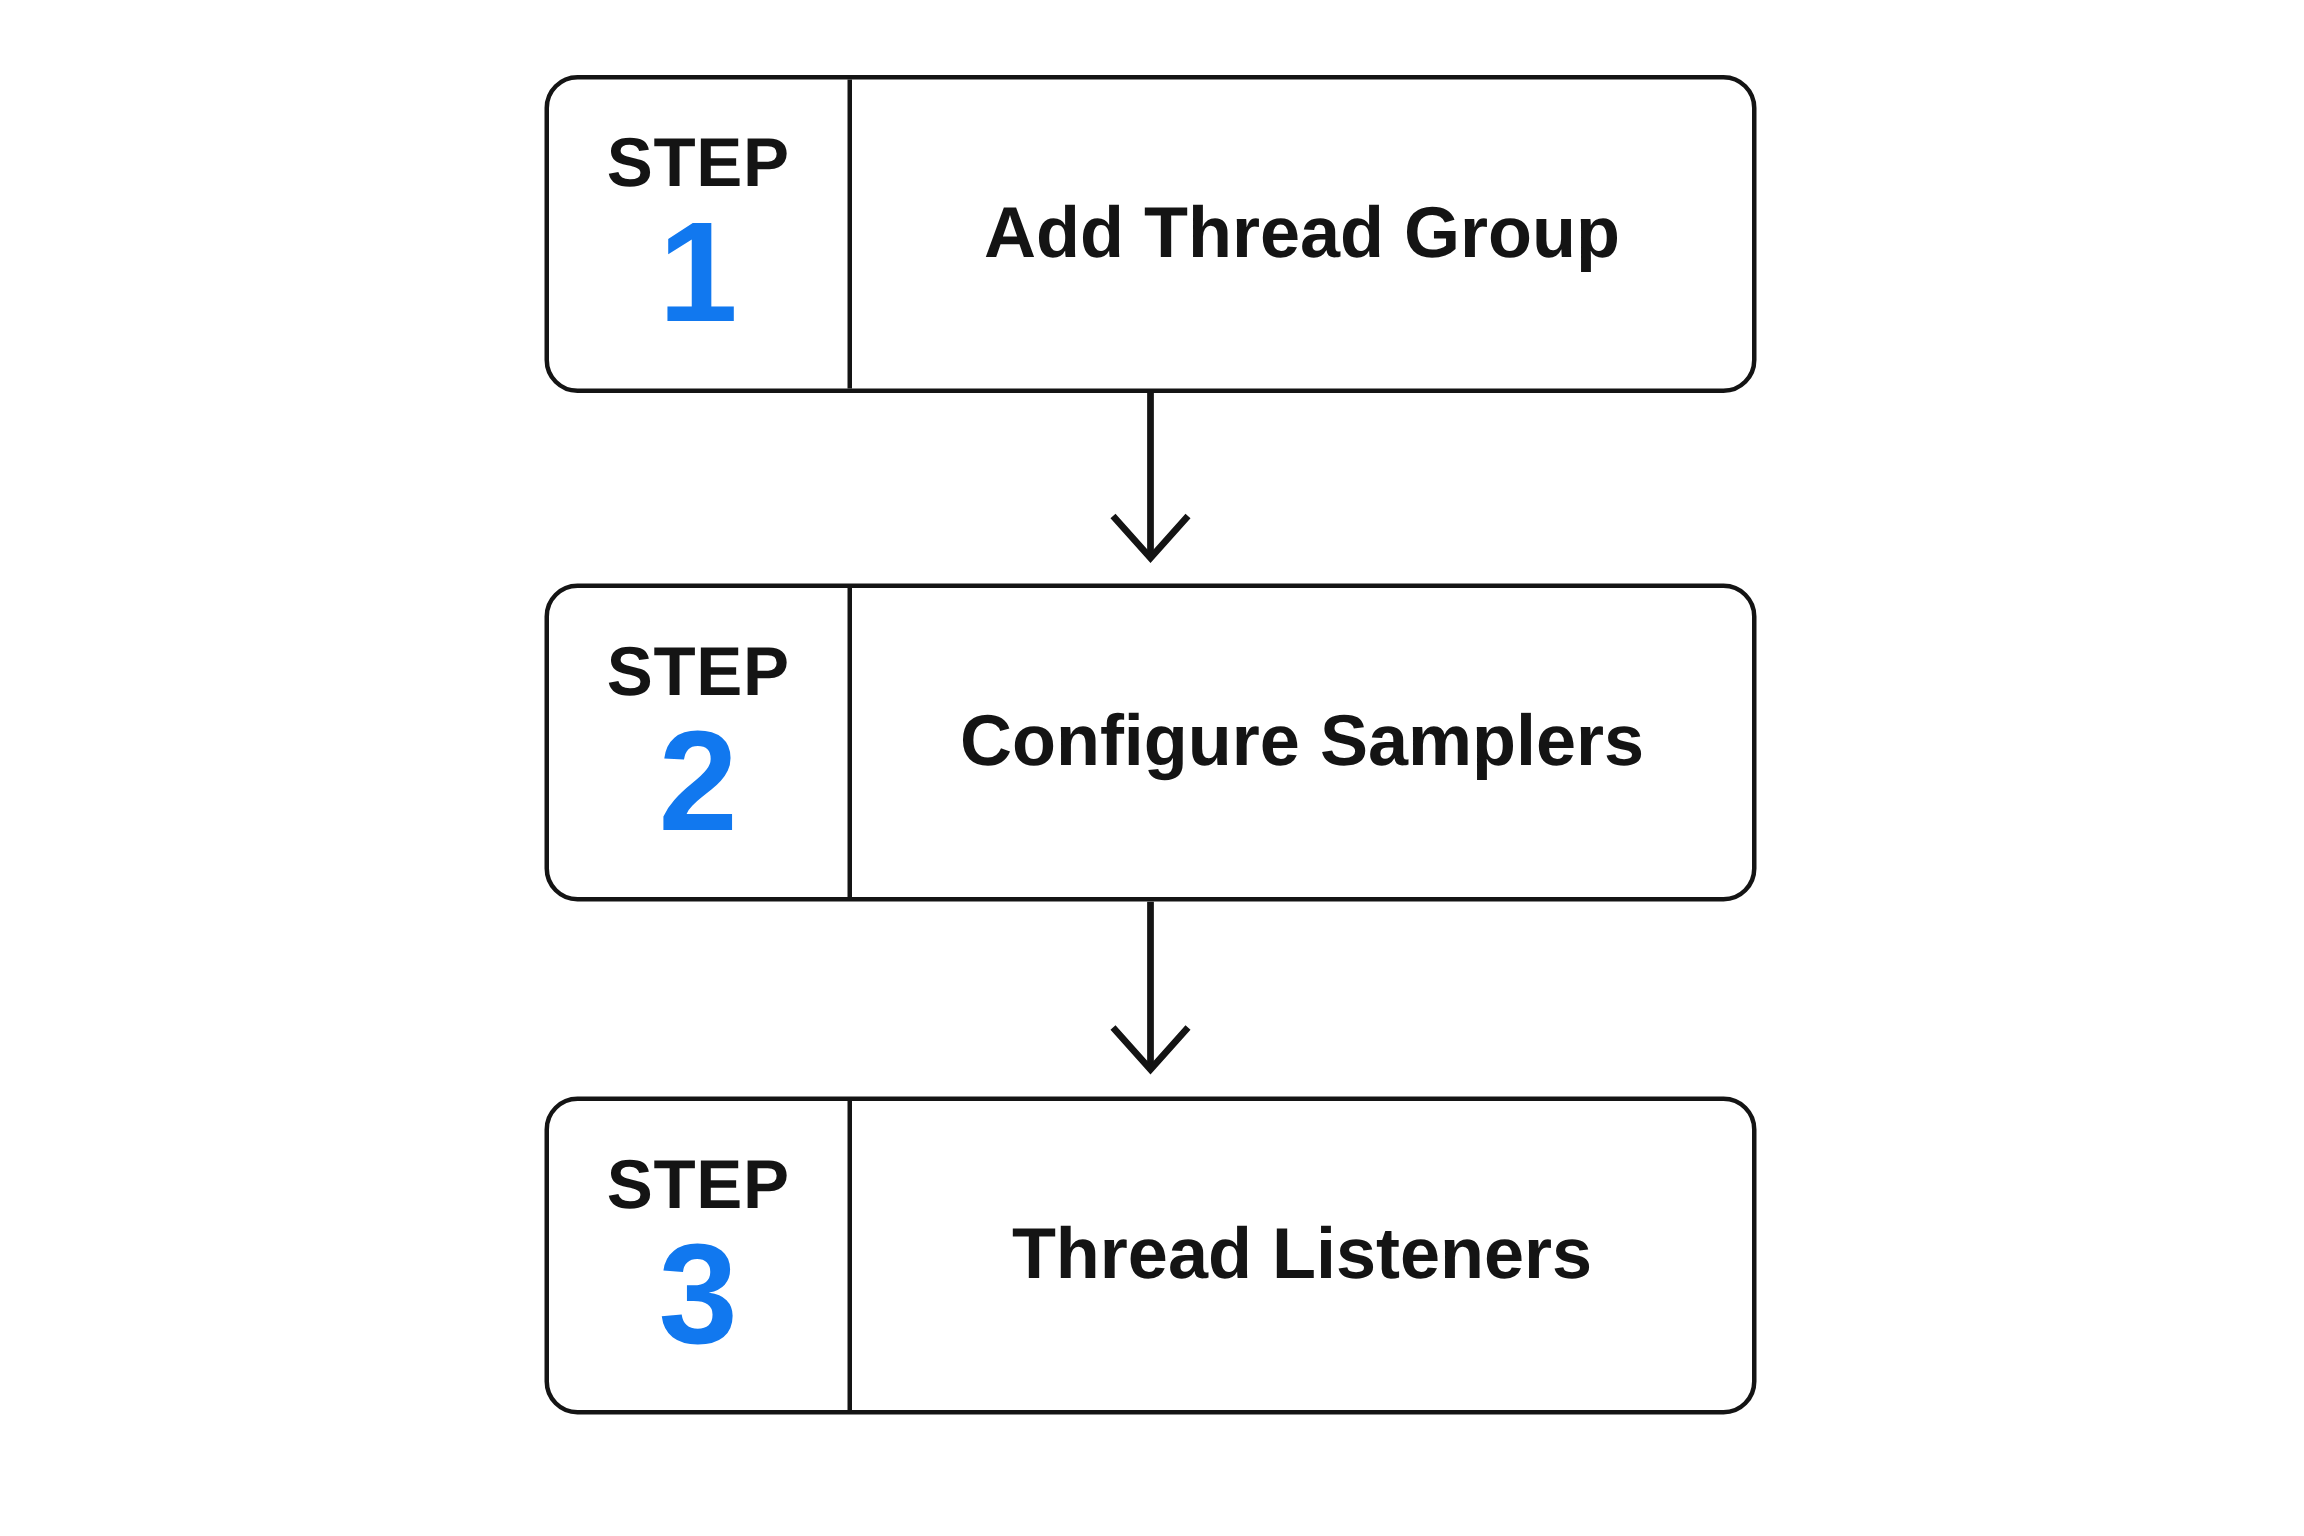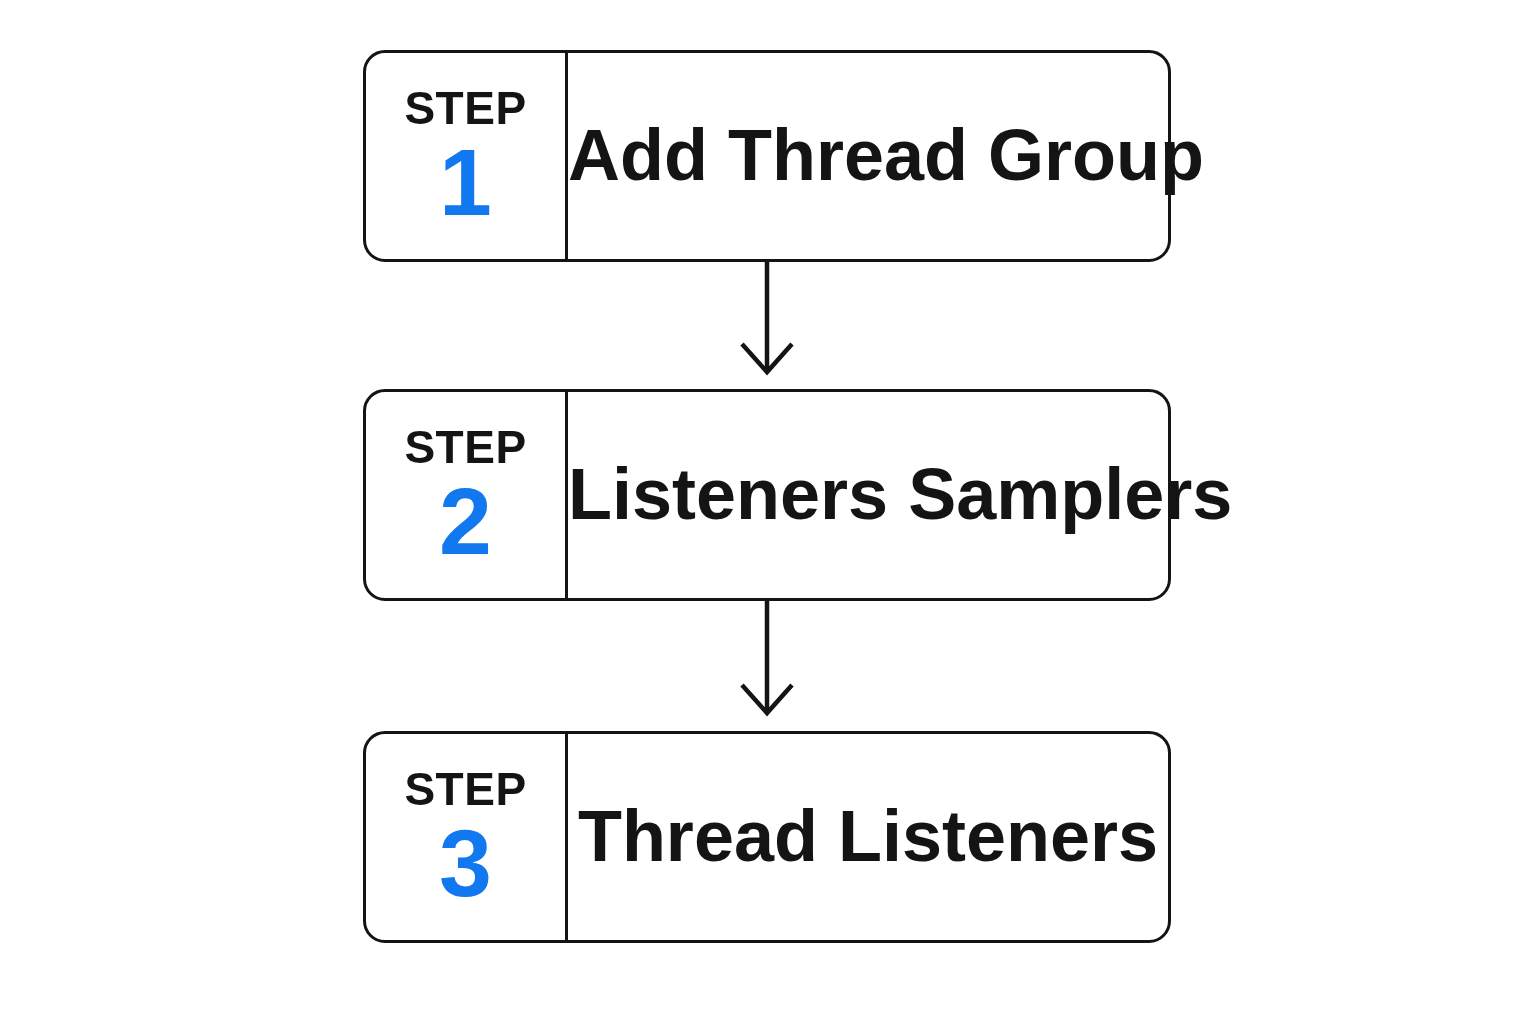--- a/index.html
+++ b/index.html
@@ -51,21 +51,21 @@
     color:var(--accent);
   }
 
   .title-cell{
     flex:1 1 auto;
     display:flex;
     align-items:center;
     justify-content:center;
   }
   .step-title{
-    font-size:72px;
+    font-size:48px;
     font-weight:700;
     line-height:1.1;
     color:var(--line);
     white-space:nowrap;
   }
 
   .arrow{
     position:absolute;
     left:732px;
     width:70px;
@@ -93,21 +93,21 @@
     <line x1="35" y1="0" x2="35" y2="112" stroke="#141414" stroke-width="4.5"></line>
     <polyline points="10,84 35,112 60,84" fill="none" stroke="#141414" stroke-width="4.5"></polyline>
   </svg>
 
   <section class="step-box pos-2">
     <div class="step-cell">
       <span class="step-word">STEP</span>
       <span class="step-num">2</span>
     </div>
     <div class="title-cell">
-      <span class="step-title">Listeners Samplers</span>
+      <span class="step-title">Configure Samplers</span>
     </div>
   </section>
 
   <svg class="arrow pos-2" viewBox="0 0 70 118" aria-hidden="true">
     <line x1="35" y1="0" x2="35" y2="112" stroke="#141414" stroke-width="4.5"></line>
     <polyline points="10,84 35,112 60,84" fill="none" stroke="#141414" stroke-width="4.5"></polyline>
   </svg>
 
   <section class="step-box pos-3">
     <div class="step-cell">

